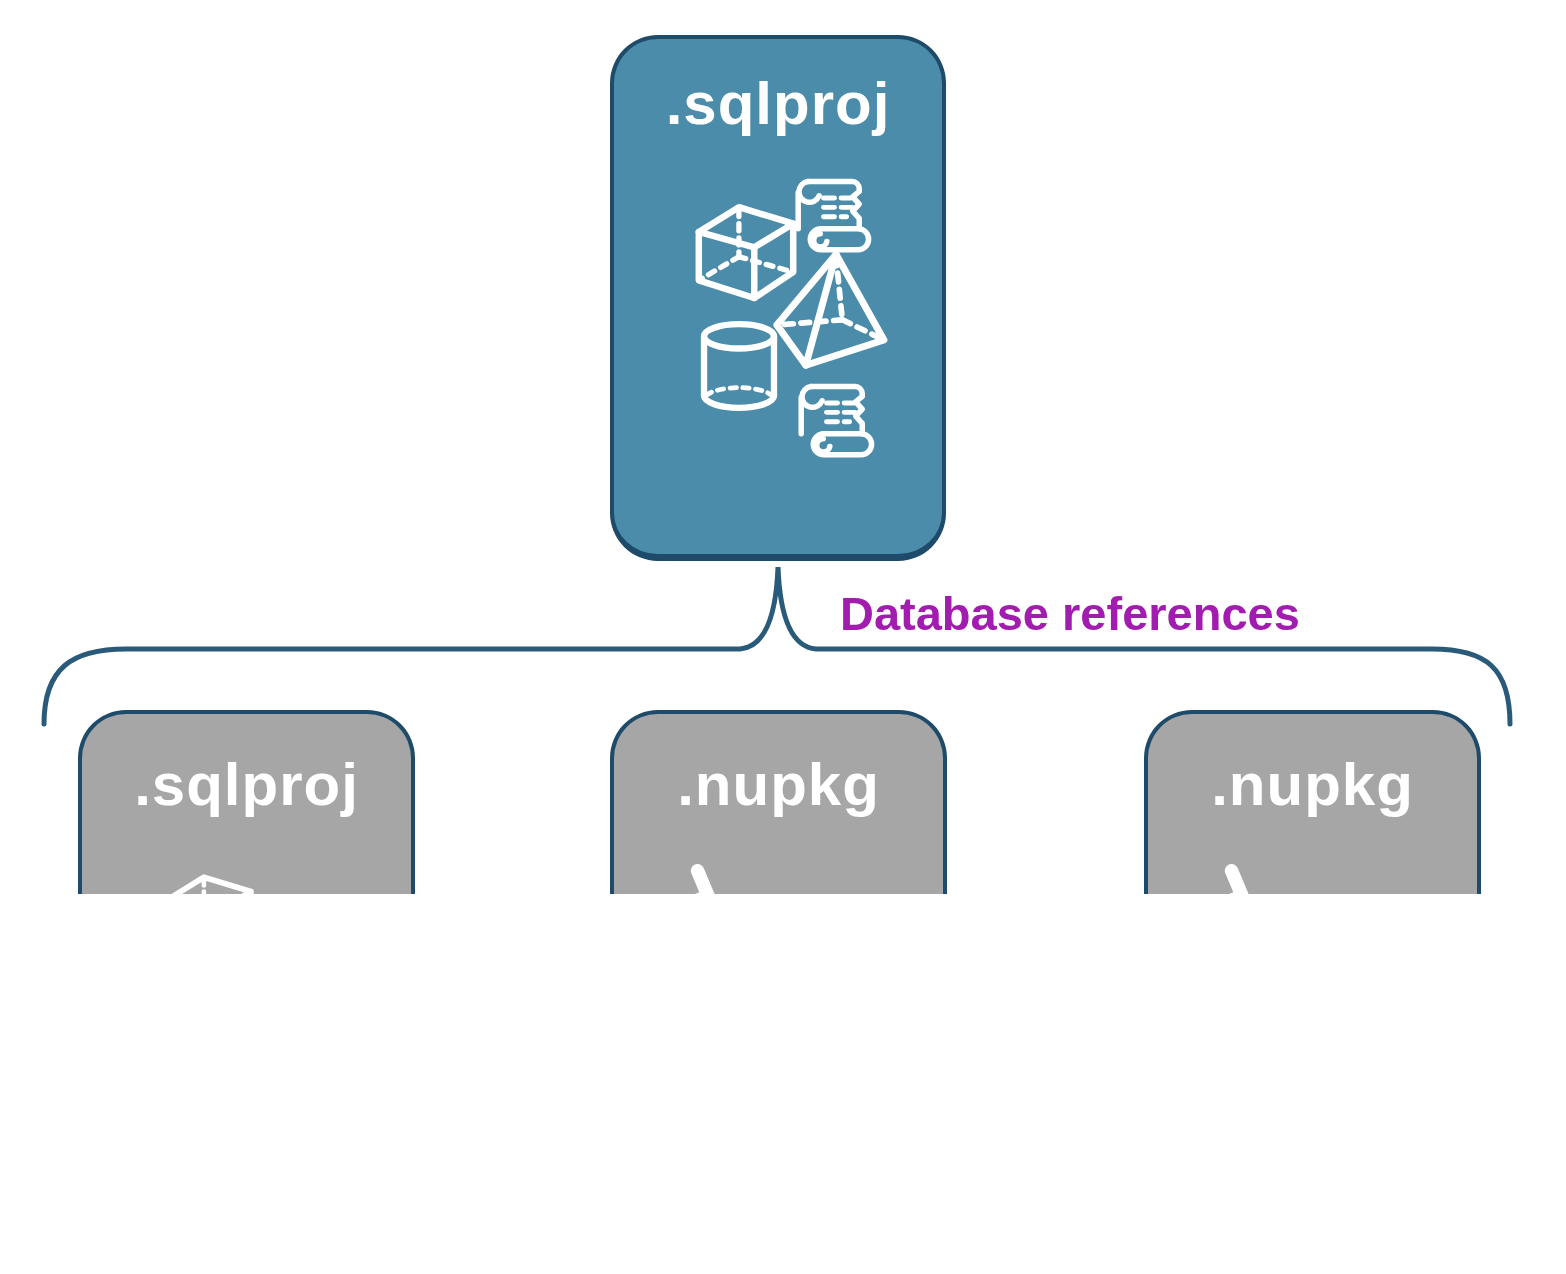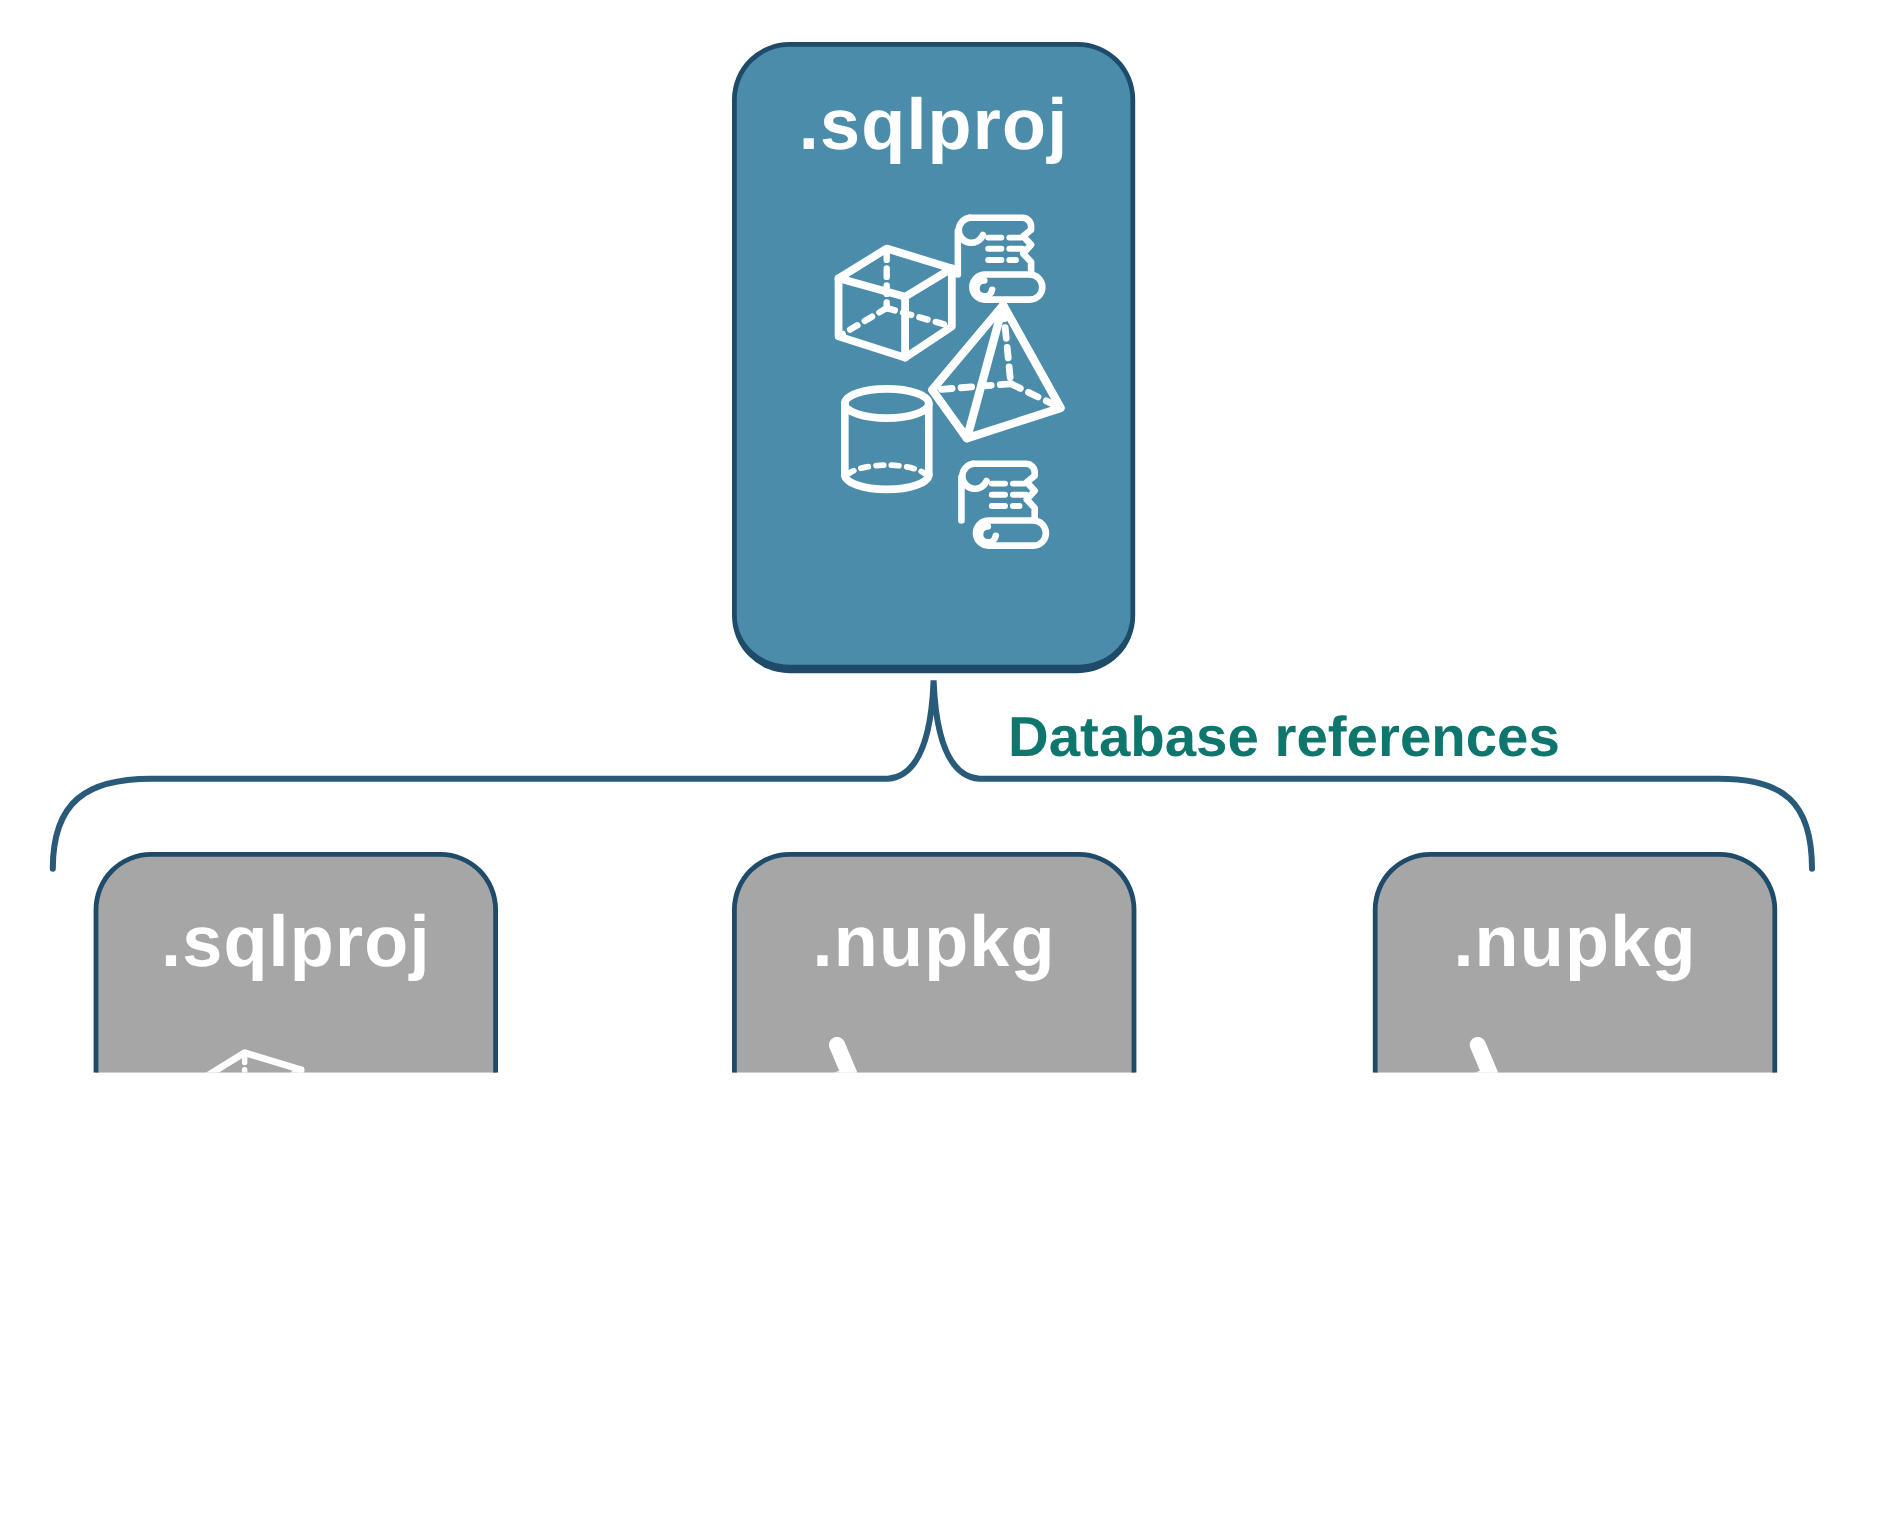--- a/index.html
+++ b/index.html
@@ -54,21 +54,21 @@
   .c-handtruck{left:50px;top:150px;width:268px;height:268px;}
   .brace{
     position:absolute;left:0;top:0;
     pointer-events:none;
   }
   .brace-label{
     position:absolute;
     left:840px;top:586px;
     font-size:47px;
     font-weight:700;
-    color:#0f766e;
+    color:#a21caf;
     white-space:nowrap;
     user-select:none;
   }
 </style>
 </head>
 <body>
 
 <div class="canvas">
 
   <div class="box parent">

